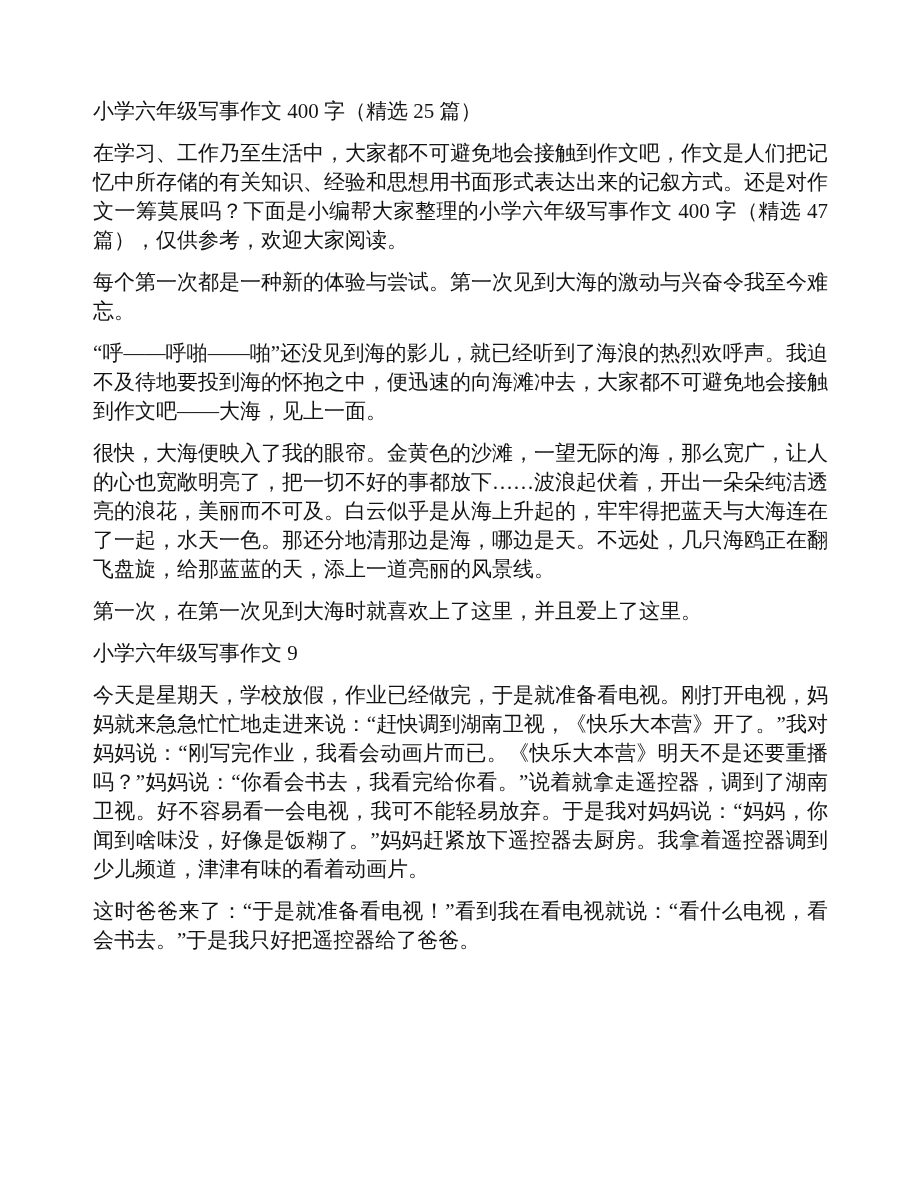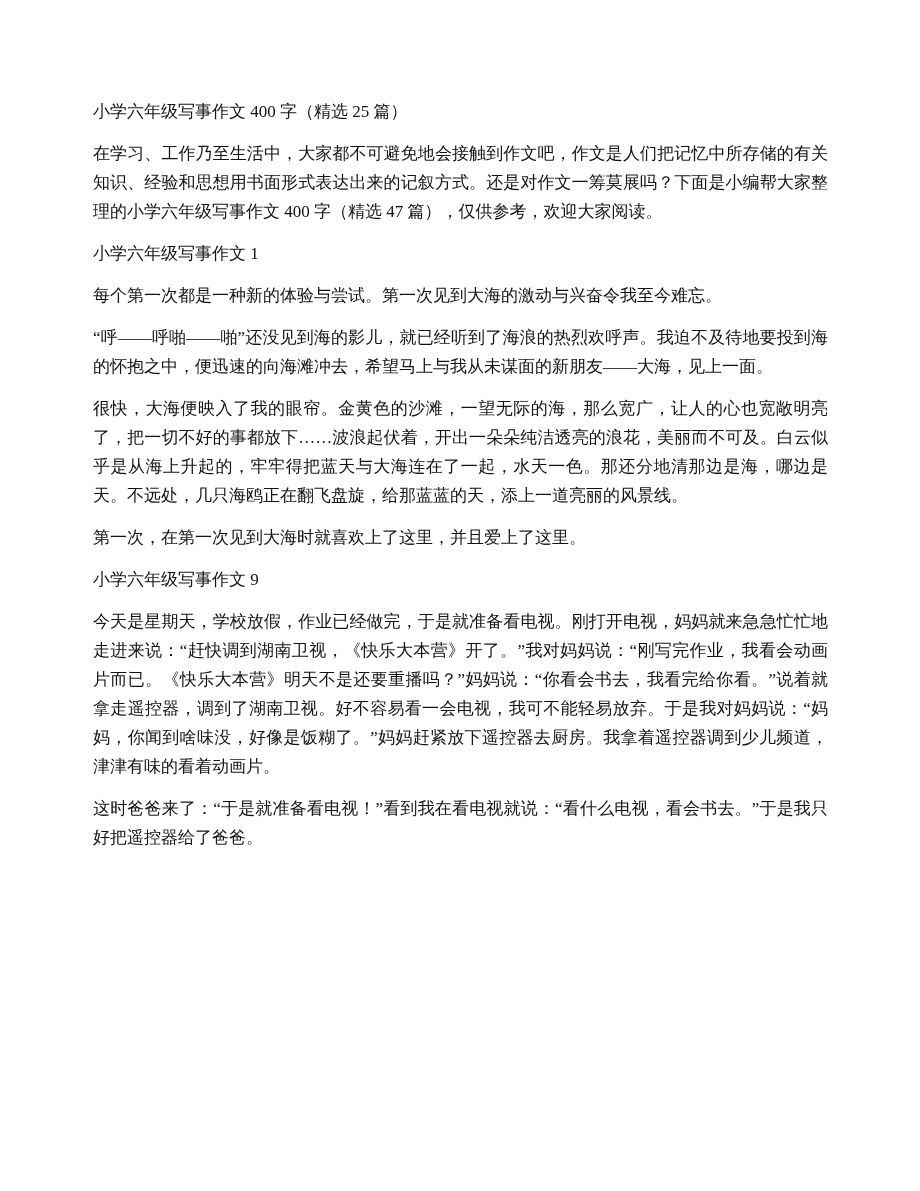--- a/index.html
+++ b/index.html
@@ -12,46 +12,45 @@
     min-height: 1191px;
     box-sizing: border-box;
     background: #ffffff;
     padding: 97px 92px 60px 93px;
   }
   .doc {
     font-family: "Liberation Serif", "DejaVu Serif", serif;
     color: #131313;
   }
   .doc p {
-    font-size: 17px;
+    font-size: 21px;
     line-height: 29px;
     margin: 0 0 13px 0;
     text-align: justify;
     word-break: break-all;
   }
   .doc p.heading,
   .doc p.title {
     text-align: left;
   }
 </style>
 </head>
 <body>
 
 <div class="page">
   <div class="doc">
 
     <p class="title">小学六年级写事作文 400 字（精选 25 篇）</p>
 
     <p>在学习、工作乃至生活中，大家都不可避免地会接触到作文吧，作文是人们把记忆中所存储的有关知识、经验和思想用书面形式表达出来的记叙方式。还是对作文一筹莫展吗？下面是小编帮大家整理的小学六年级写事作文 400 字（精选 47 篇），仅供参考，欢迎大家阅读。</p>
 
-    <p class="heading">小学六年级写事作文 1</p>
 
     <p>每个第一次都是一种新的体验与尝试。第一次见到大海的激动与兴奋令我至今难忘。</p>
 
-    <p>“呼——呼啪——啪”还没见到海的影儿，就已经听到了海浪的热烈欢呼声。我迫不及待地要投到海的怀抱之中，便迅速的向海滩冲去，希望马上与我从未谋面的新朋友——大海，见上一面。</p>
+    <p>“呼——呼啪——啪”还没见到海的影儿，就已经听到了海浪的热烈欢呼声。我迫不及待地要投到海的怀抱之中，便迅速的向海滩冲去，大家都不可避免地会接触到作文吧——大海，见上一面。</p>
 
     <p>很快，大海便映入了我的眼帘。金黄色的沙滩，一望无际的海，那么宽广，让人的心也宽敞明亮了，把一切不好的事都放下……波浪起伏着，开出一朵朵纯洁透亮的浪花，美丽而不可及。白云似乎是从海上升起的，牢牢得把蓝天与大海连在了一起，水天一色。那还分地清那边是海，哪边是天。不远处，几只海鸥正在翻飞盘旋，给那蓝蓝的天，添上一道亮丽的风景线。</p>
 
 
 
     <p>第一次，在第一次见到大海时就喜欢上了这里，并且爱上了这里。</p>
 
     <p class="heading">小学六年级写事作文 9</p>
 
     <p>今天是星期天，学校放假，作业已经做完，于是就准备看电视。刚打开电视，妈妈就来急急忙忙地走进来说：“赶快调到湖南卫视，《快乐大本营》开了。”我对妈妈说：“刚写完作业，我看会动画片而已。《快乐大本营》明天不是还要重播吗？”妈妈说：“你看会书去，我看完给你看。”说着就拿走遥控器，调到了湖南卫视。好不容易看一会电视，我可不能轻易放弃。于是我对妈妈说：“妈妈，你闻到啥味没，好像是饭糊了。”妈妈赶紧放下遥控器去厨房。我拿着遥控器调到少儿频道，津津有味的看着动画片。</p>

